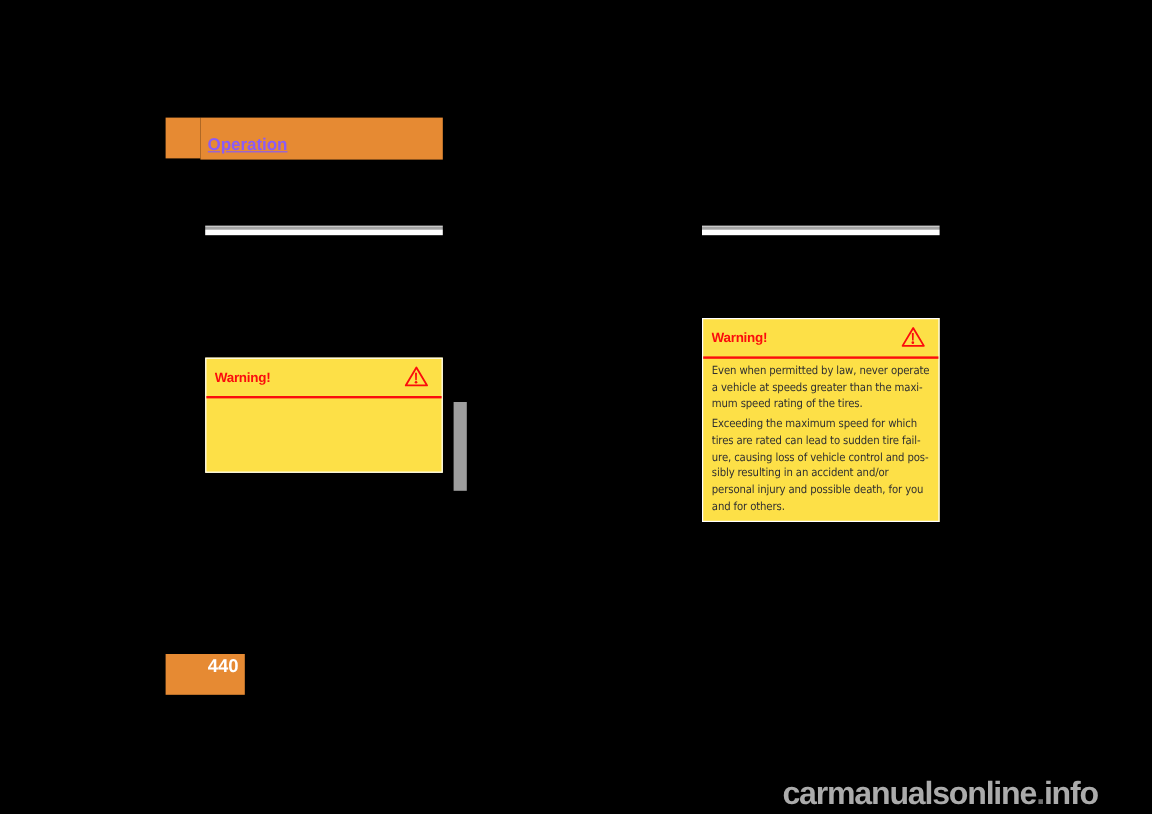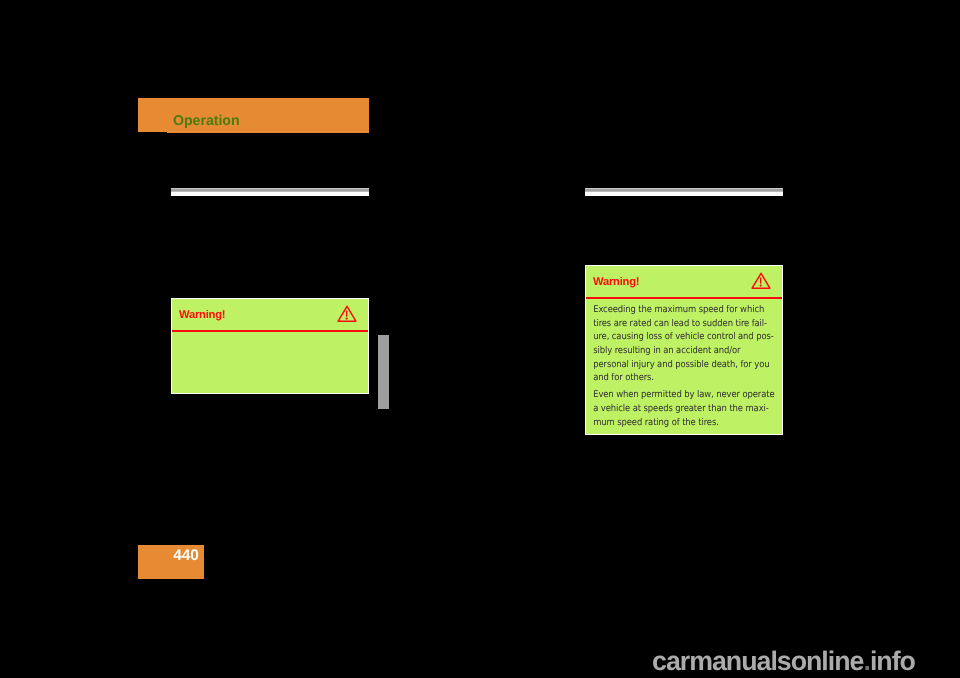--- a/index.html
+++ b/index.html
@@ -18,32 +18,32 @@
     text-rendering: geometricPrecision;
   }
   .page { position: absolute; left: 0; top: 0; width: 960px; height: 678px; }
   * { -webkit-font-smoothing: antialiased; }
   .warn-body p, .warn-title, .hdr-title, .pagenum, .watermark { transform: translateZ(0); }
 
   
   .hdr-tab  { position: absolute; left: 138px; top: 98px; width: 29px; height: 34px; background: #E68A33; }
   .hdr-bar  { position: absolute; left: 167px; top: 98px; width: 202px; height: 35px; background: #E68A33; }
   .hdr-title{ position: absolute; left: 173px; top: 113.8px; font-size: 14.2px; font-weight: bold;
-              color: #4d7c0f; letter-spacing: -0.05px; line-height: 14px; }
+              color: #8b5cf6; letter-spacing: -0.05px; line-height: 14px; text-decoration: underline; }
 
   
   .rule { position: absolute; height: 8px;
           background: linear-gradient(to bottom,
             #c9c9c9 0px, #c9c9c9 0.8px,
             #a2a2a2 0.8px, #a2a2a2 3.2px,
             #bdbdbd 3.2px, #bdbdbd 4.0px,
             #ffffff 4.0px, #ffffff 8px); }
 
   
-  .warn       { position: absolute; background: #bef264; border: 1.5px solid #ffffff; box-sizing: border-box; }
+  .warn       { position: absolute; background: #fde047; border: 1.5px solid #ffffff; box-sizing: border-box; }
   .warn-head  { position: relative; height: 32.5px; border-bottom: 2.4px solid #fb0d0d; box-sizing: border-box; }
   .warn-title { position: absolute; left: 7px; top: 11.2px; color: #fb0d0d; font-weight: bold;
                 font-size: 11.2px; line-height: 11px; letter-spacing: -0.22px; }
   .warn-icon  { position: absolute; left: 164.5px; top: 6.3px; }
   .warn-body  { padding: 4.4px 8px 6px 7.2px; }
   .warn-body p{ margin: 0; color: #2e2e31; font-family: "DejaVu Sans Condensed", "DejaVu Sans", sans-serif;
                 font-size: 9.375px; letter-spacing: -0.1px;
                 line-height: 13.65px; white-space: pre; }
   .warn-body p + p { margin-top: 3.6px; }
 
@@ -90,29 +90,29 @@
       <div class="warn-title">Warning!</div>
       <span class="warn-icon">
         <svg width="20" height="18" viewBox="0 0 20 18">
             <path d="M10 1.3 L18.9 16.2 L1.1 16.2 Z" fill="none" stroke="#fb0d0d" stroke-width="1.5" stroke-linejoin="round"></path>
             <path d="M8.85 5.6 L10.45 5.6 L10.35 11.8 L9.05 11.8 Z" fill="#fb0d0d"></path>
             <circle cx="9.7" cy="13.55" r="1.1" fill="#fb0d0d"></circle>
           </svg>
       </span>
     </div>
     <div class="warn-body">
+      <p>Even when permitted by law, never operate
+a vehicle at speeds greater than the maxi-
+mum speed rating of the tires.</p>
       <p>Exceeding the maximum speed for which
 tires are rated can lead to sudden tire fail-
 ure, causing loss of vehicle control and pos-
 sibly resulting in an accident and/or
 personal injury and possible death, for you
 and for others.</p>
-      <p>Even when permitted by law, never operate
-a vehicle at speeds greater than the maxi-
-mum speed rating of the tires.</p>
     </div>
   </div>
 
   <div class="changebar" style="left:377.5px; top:335px; width:11.5px; height:74px;"></div>
 
   <div class="pagenum-box">
     <div class="pagenum">440</div>
   </div>
 
   <div class="watermark"><span>carmanualsonline</span><span class="dot">.</span><span>info</span></div>

